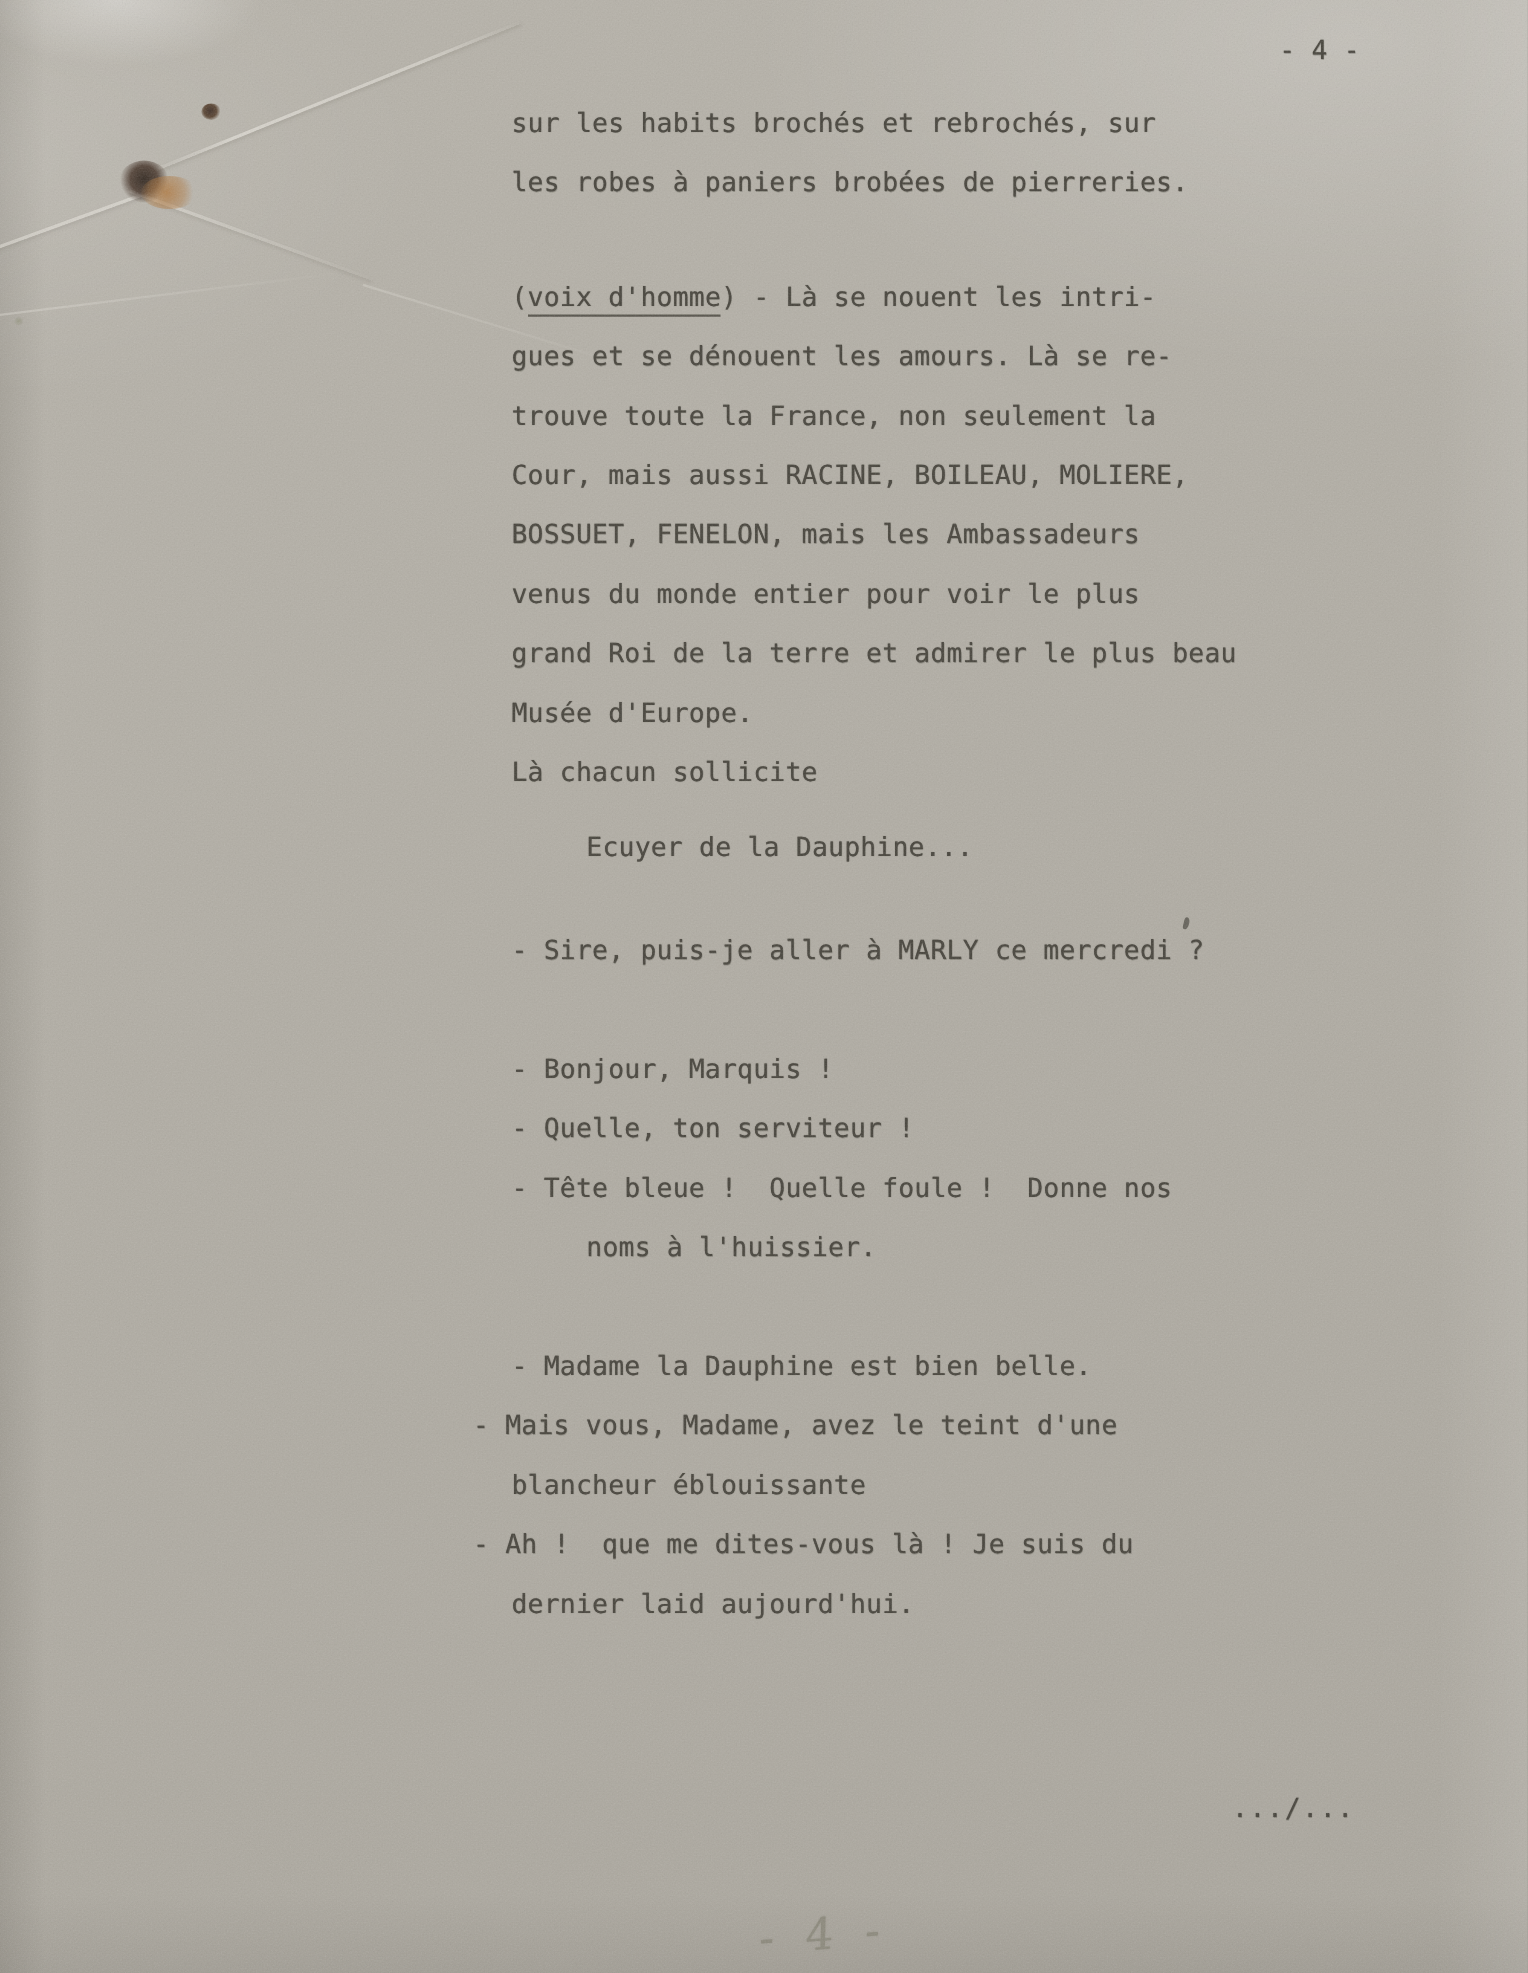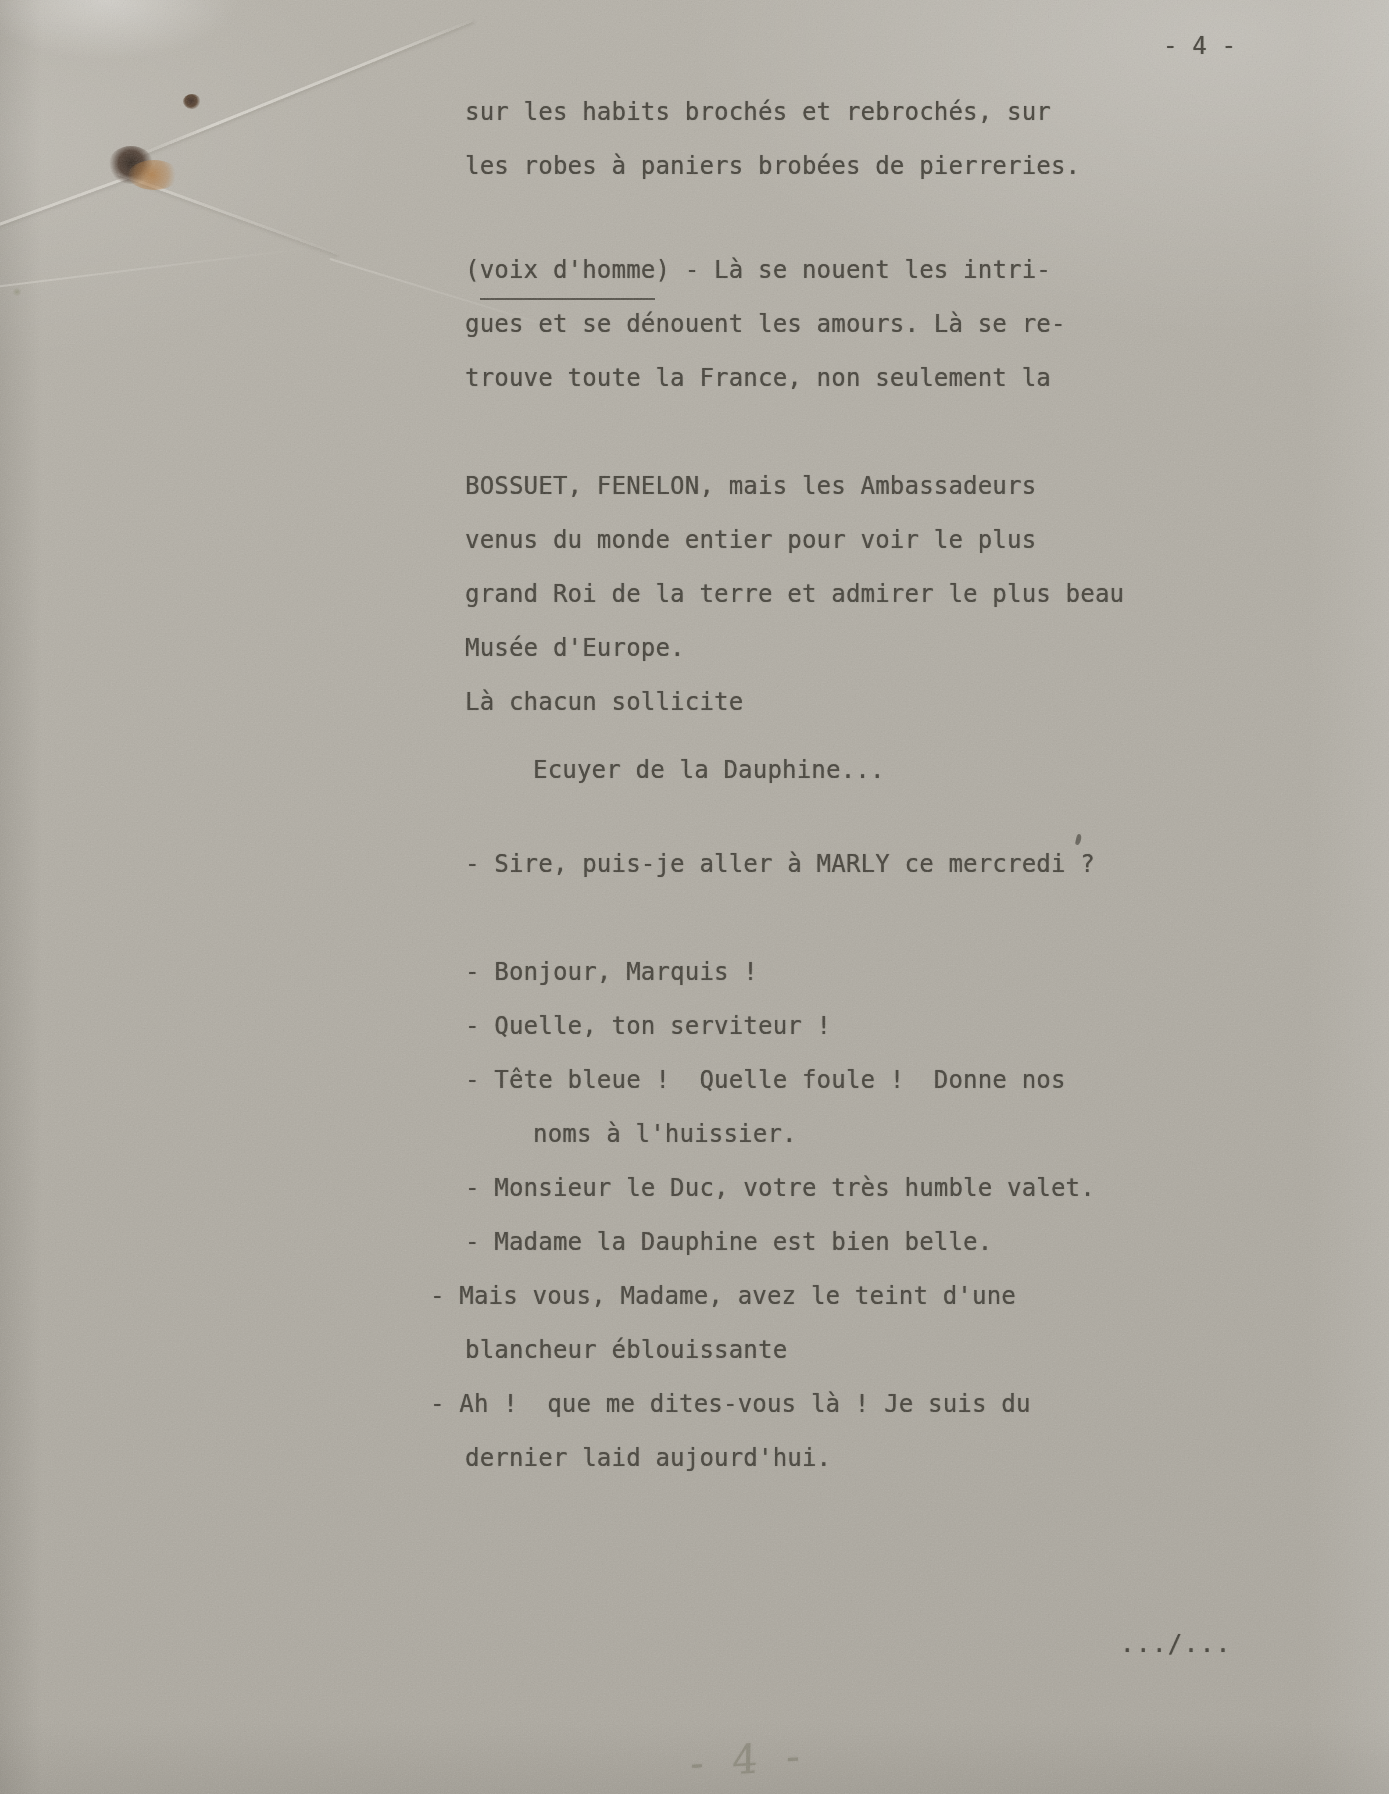--- a/index.html
+++ b/index.html
@@ -20,21 +20,21 @@
     position:absolute;
     height:34px;line-height:34px;
     font-size:24px;
     color:#47443c;
     white-space:pre;
     text-shadow:0 0 1px rgba(71,68,60,0.55), 0.4px 0.4px 0 rgba(71,68,60,0.30);
     letter-spacing:0.2px;
   }
   .ul{
     border-bottom:2.5px solid rgba(71,68,60,0.85);
-    padding-bottom:14px;
+    padding-bottom:2px;
   }
   .pagenum-top{position:absolute;left:1163px;top:29px;}
   .contmark{position:absolute;left:1120px;top:1627px;letter-spacing:1.5px;}
   .handnum{
     position:absolute;left:690px;top:1734px;
     height:50px;line-height:50px;
     font-family:"DejaVu Serif","Liberation Serif",serif;
     font-size:40px;color:#8d8a7d;
     letter-spacing:8px;
     transform:rotate(-4deg) skewX(-5deg);
@@ -93,33 +93,33 @@
   <div class="speck"></div>
 
   <div class="tline pagenum-top">- 4 -</div>
 
   <div class="tline" style="left:465px;top:95px">sur les habits brochés et rebrochés, sur</div>
   <div class="tline" style="left:465px;top:149px">les robes à paniers brobées de pierreries.</div>
 
   <div class="tline" style="left:465px;top:253px"><span>(</span><span class="ul">voix d'homme</span><span>) - Là se nouent les intri-</span></div>
   <div class="tline" style="left:465px;top:307px">gues et se dénouent les amours. Là se re-</div>
   <div class="tline" style="left:465px;top:361px">trouve toute la France, non seulement la</div>
+  <div class="tline" style="left:465px;top:415px">Cour, mais aussi RACINE, BOILEAU, MOLIERE,</div>
   <div class="tline" style="left:465px;top:469px">BOSSUET, FENELON, mais les Ambassadeurs</div>
   <div class="tline" style="left:465px;top:523px">venus du monde entier pour voir le plus</div>
   <div class="tline" style="left:465px;top:577px">grand Roi de la terre et admirer le plus beau</div>
   <div class="tline" style="left:465px;top:631px">Musée d'Europe.</div>
   <div class="tline" style="left:465px;top:685px">Là chacun sollicite</div>
   <div class="tline" style="left:533px;top:753px">Ecuyer de la Dauphine...</div>
   <div class="tline" style="left:465px;top:847px">- Sire, puis-je aller à MARLY ce mercredi ?</div>
 
   <div class="tline" style="left:465px;top:955px">- Bonjour, Marquis !</div>
   <div class="tline" style="left:465px;top:1009px">- Quelle, ton serviteur !</div>
   <div class="tline" style="left:465px;top:1063px">- Tête bleue !  Quelle foule !  Donne nos</div>
   <div class="tline" style="left:533px;top:1117px">noms à l'huissier.</div>
-  <div class="tline" style="left:465px;top:1171px">- Monsieur le Duc, votre très humble valet.</div>
   <div class="tline" style="left:465px;top:1225px">- Madame la Dauphine est bien belle.</div>
   <div class="tline" style="left:430px;top:1279px">- Mais vous, Madame, avez le teint d'une</div>
   <div class="tline" style="left:430px;top:1387px">- Ah !  que me dites-vous là ! Je suis du</div>
   <div class="tline" style="left:465px;top:1333px">blancheur éblouissante</div>
   <div class="tline" style="left:465px;top:1441px">dernier laid aujourd'hui.</div>
 
   <div class="tline contmark">.../...</div>
 
   <div class="handnum">- 4 -</div>
 

